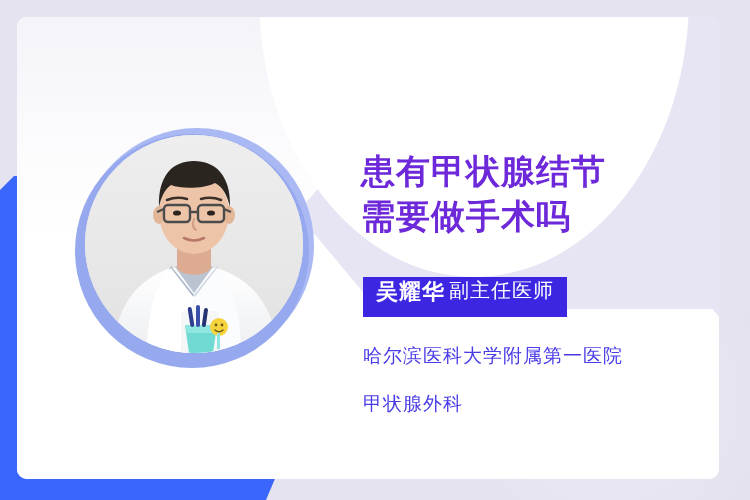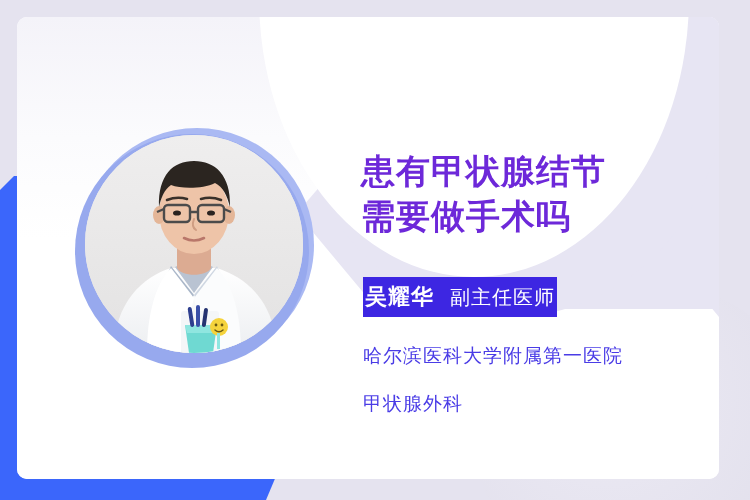--- a/index.html
+++ b/index.html
@@ -164,37 +164,36 @@
     font-weight: 700;
     line-height: 45px;
     letter-spacing: 1px;
     white-space: pre-line;
   }
   .badge {
     position: absolute;
     top: 260px;
     left: 2px;
     height: 40px;
-    padding: 0 2px;
+    padding: 0 13px;
     display: inline-flex;
-    align-items: center;
     background: #3d26e2;
     color: #ffffff;
     white-space: nowrap;
   }
   .badge-name {
     font-size: 22px;
     font-weight: 700;
     letter-spacing: 1px;
   }
   .badge-title {
     font-size: 20px;
     font-weight: 400;
     letter-spacing: 1px;
-    margin-left: 16px;
+    margin-left: 4px;
   }
   .affil {
     position: absolute;
     left: 2px;
     color: #4a3ce6;
     font-size: 19px;
     font-weight: 400;
     letter-spacing: 1px;
   }
   .affil-hospital { top: 326px; }

